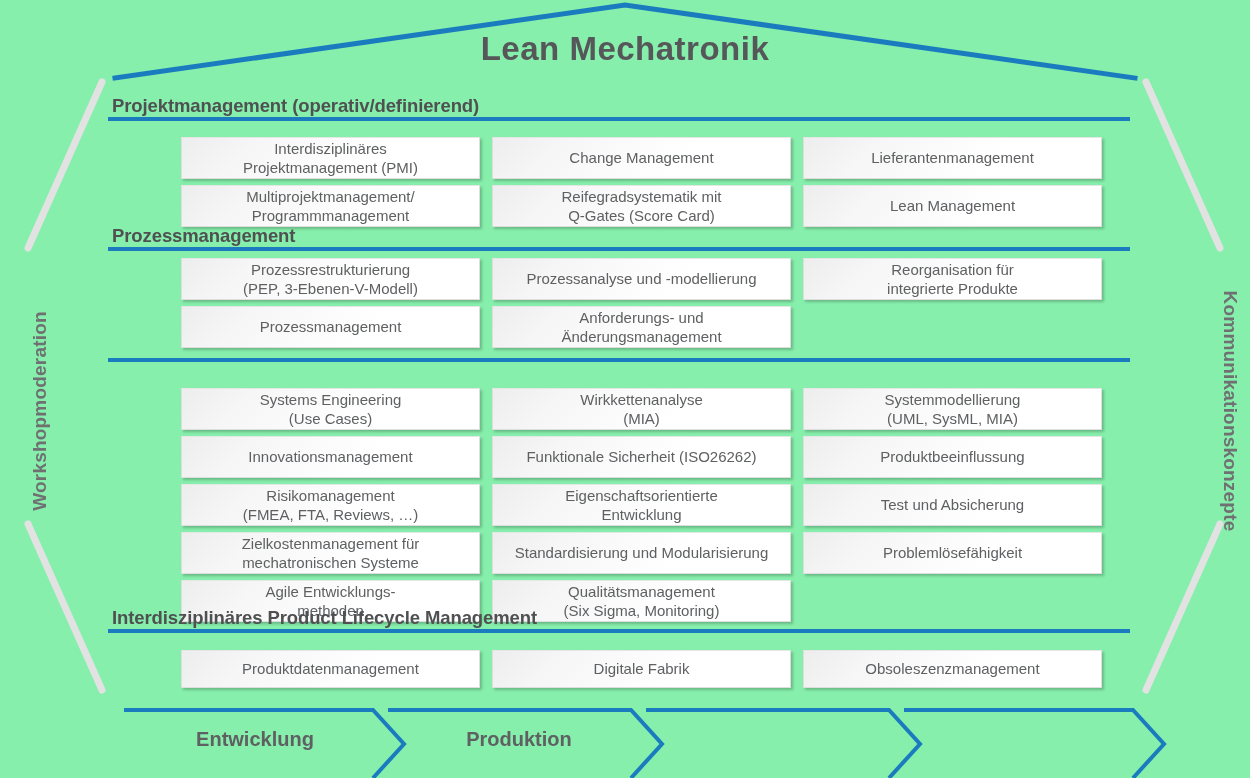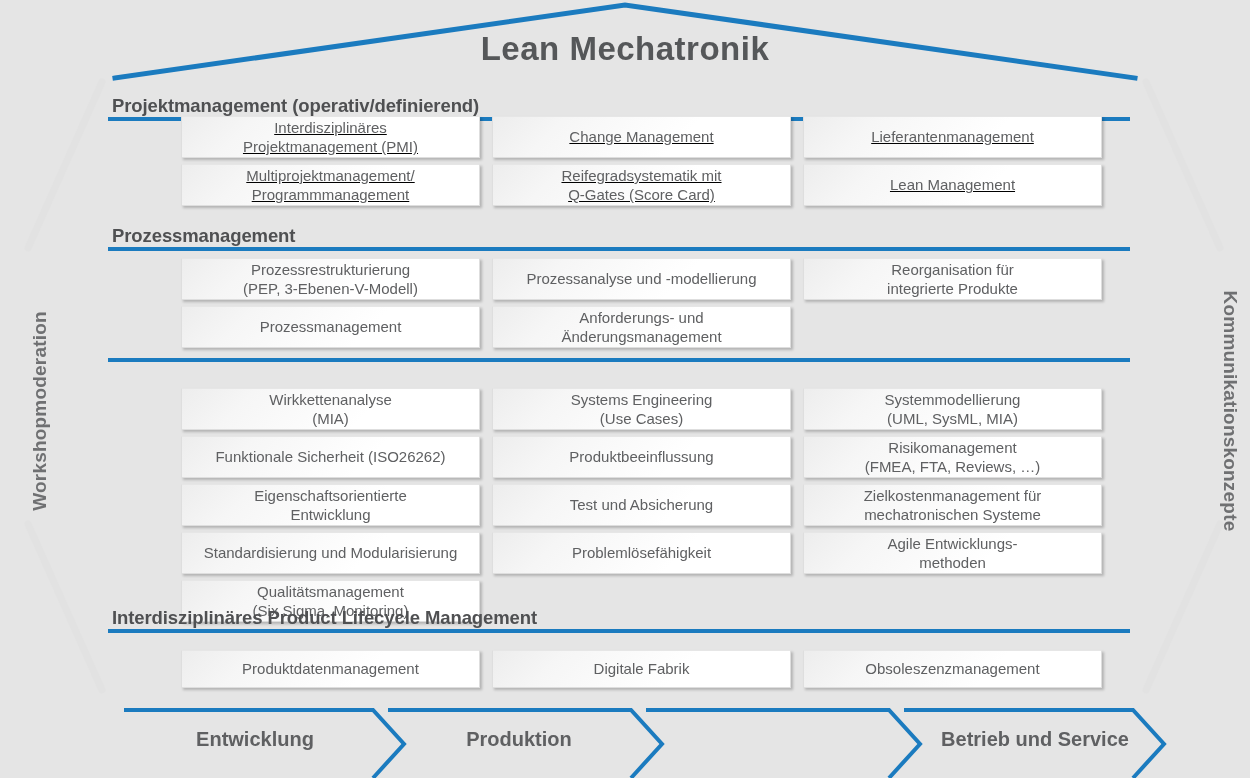--- a/index.html
+++ b/index.html
@@ -8,21 +8,21 @@
     background: #ffffff;
   }
   body {
     font-family: "Liberation Sans", sans-serif;
   }
 
   #canvas {
     position: relative;
     width: 1250px;
     height: 778px;
-    background: #e5e5e5;
+    background: #86efac;
     overflow: hidden;
   }
 
   
   .roof-svg {
     position: absolute;
     left: 0;
     top: 0;
     width: 1250px;
     height: 110px;
@@ -162,21 +162,21 @@
   <svg class="pillar-svg pillar-right-svg" viewBox="0 0 130 778">
     <line x1="26" y1="82" x2="100" y2="248" stroke="#e2e2e2" stroke-width="7" stroke-linecap="round"></line>
     <line x1="100" y1="524" x2="26" y2="690" stroke="#e2e2e2" stroke-width="7" stroke-linecap="round"></line>
   </svg>
   <div class="pillar-label pillar-label-right">Kommunikationskonzepte</div>
 
   <div class="section" style="top:96px;">
     <div class="section-title">Projektmanagement (operativ/definierend)</div>
     <div class="section-rule"></div>
   </div>
-  <div class="grid" style="top:116px;text-decoration:underline;">
+  <div class="grid" style="top:137px;">
     <div class="cell h2">Interdisziplinäres<br>Projektmanagement (PMI)</div>
     <div class="cell h2">Change Management</div>
     <div class="cell h2">Lieferantenmanagement</div>
     <div class="cell h2">Multiprojektmanagement/<br>Programmmanagement</div>
     <div class="cell h2">Reifegradsystematik mit<br>Q-Gates (Score Card)</div>
     <div class="cell h2">Lean Management</div>
   </div>
 
   <div class="section" style="top:226px;">
     <div class="section-title">Prozessmanagement</div>
@@ -187,23 +187,24 @@
     <div class="cell h2">Prozessanalyse und -modellierung</div>
     <div class="cell h2">Reorganisation für<br>integrierte Produkte</div>
     <div class="cell h2">Prozessmanagement</div>
     <div class="cell h2">Anforderungs- und<br>Änderungsmanagement</div>
   </div>
 
   <div class="section" style="top:356px;">
     <div class="section-rule"></div>
   </div>
   <div class="grid" style="top:388px;">
+    <div class="cell h2">Systems Engineering<br>(Use Cases)</div>
     <div class="cell h2">Wirkkettenanalyse<br>(MIA)</div>
-    <div class="cell h2">Systems Engineering<br>(Use Cases)</div>
     <div class="cell h2">Systemmodellierung<br>(UML, SysML, MIA)</div>
+    <div class="cell h2">Innovationsmanagement</div>
     <div class="cell h2">Funktionale Sicherheit (ISO26262)</div>
     <div class="cell h2">Produktbeeinflussung</div>
     <div class="cell h2">Risikomanagement<br>(FMEA, FTA, Reviews, …)</div>
     <div class="cell h2">Eigenschaftsorientierte<br>Entwicklung</div>
     <div class="cell h2">Test und Absicherung</div>
     <div class="cell h2">Zielkostenmanagement für<br>mechatronischen Systeme</div>
     <div class="cell h2">Standardisierung und Modularisierung</div>
     <div class="cell h2">Problemlösefähigkeit</div>
     <div class="cell h2">Agile Entwicklungs-<br>methoden</div>
     <div class="cell h2">Qualitätsmanagement<br>(Six Sigma, Monitoring)</div>
@@ -222,15 +223,14 @@
   <svg class="process-svg" viewBox="0 0 1250 78">
     <g fill="none" stroke="#1b7bbf" stroke-width="4" stroke-linejoin="miter" stroke-linecap="butt">
       <polyline points="124,10 373,10 404,44 373,78"></polyline>
       <polyline points="388,10 631,10 662,44 631,78"></polyline>
       <polyline points="646,10 889,10 920,44 889,78"></polyline>
       <polyline points="904,10 1133,10 1164,44 1133,78"></polyline>
     </g>
   </svg>
   <div class="process-label" style="left:130px; width:250px;">Entwicklung</div>
   <div class="process-label" style="left:394px; width:250px;">Produktion</div>
-  <div class="process-label" style="left:910px; width:250px;">Betrieb und Service</div>
 
 </div>
 
 </body></html>

